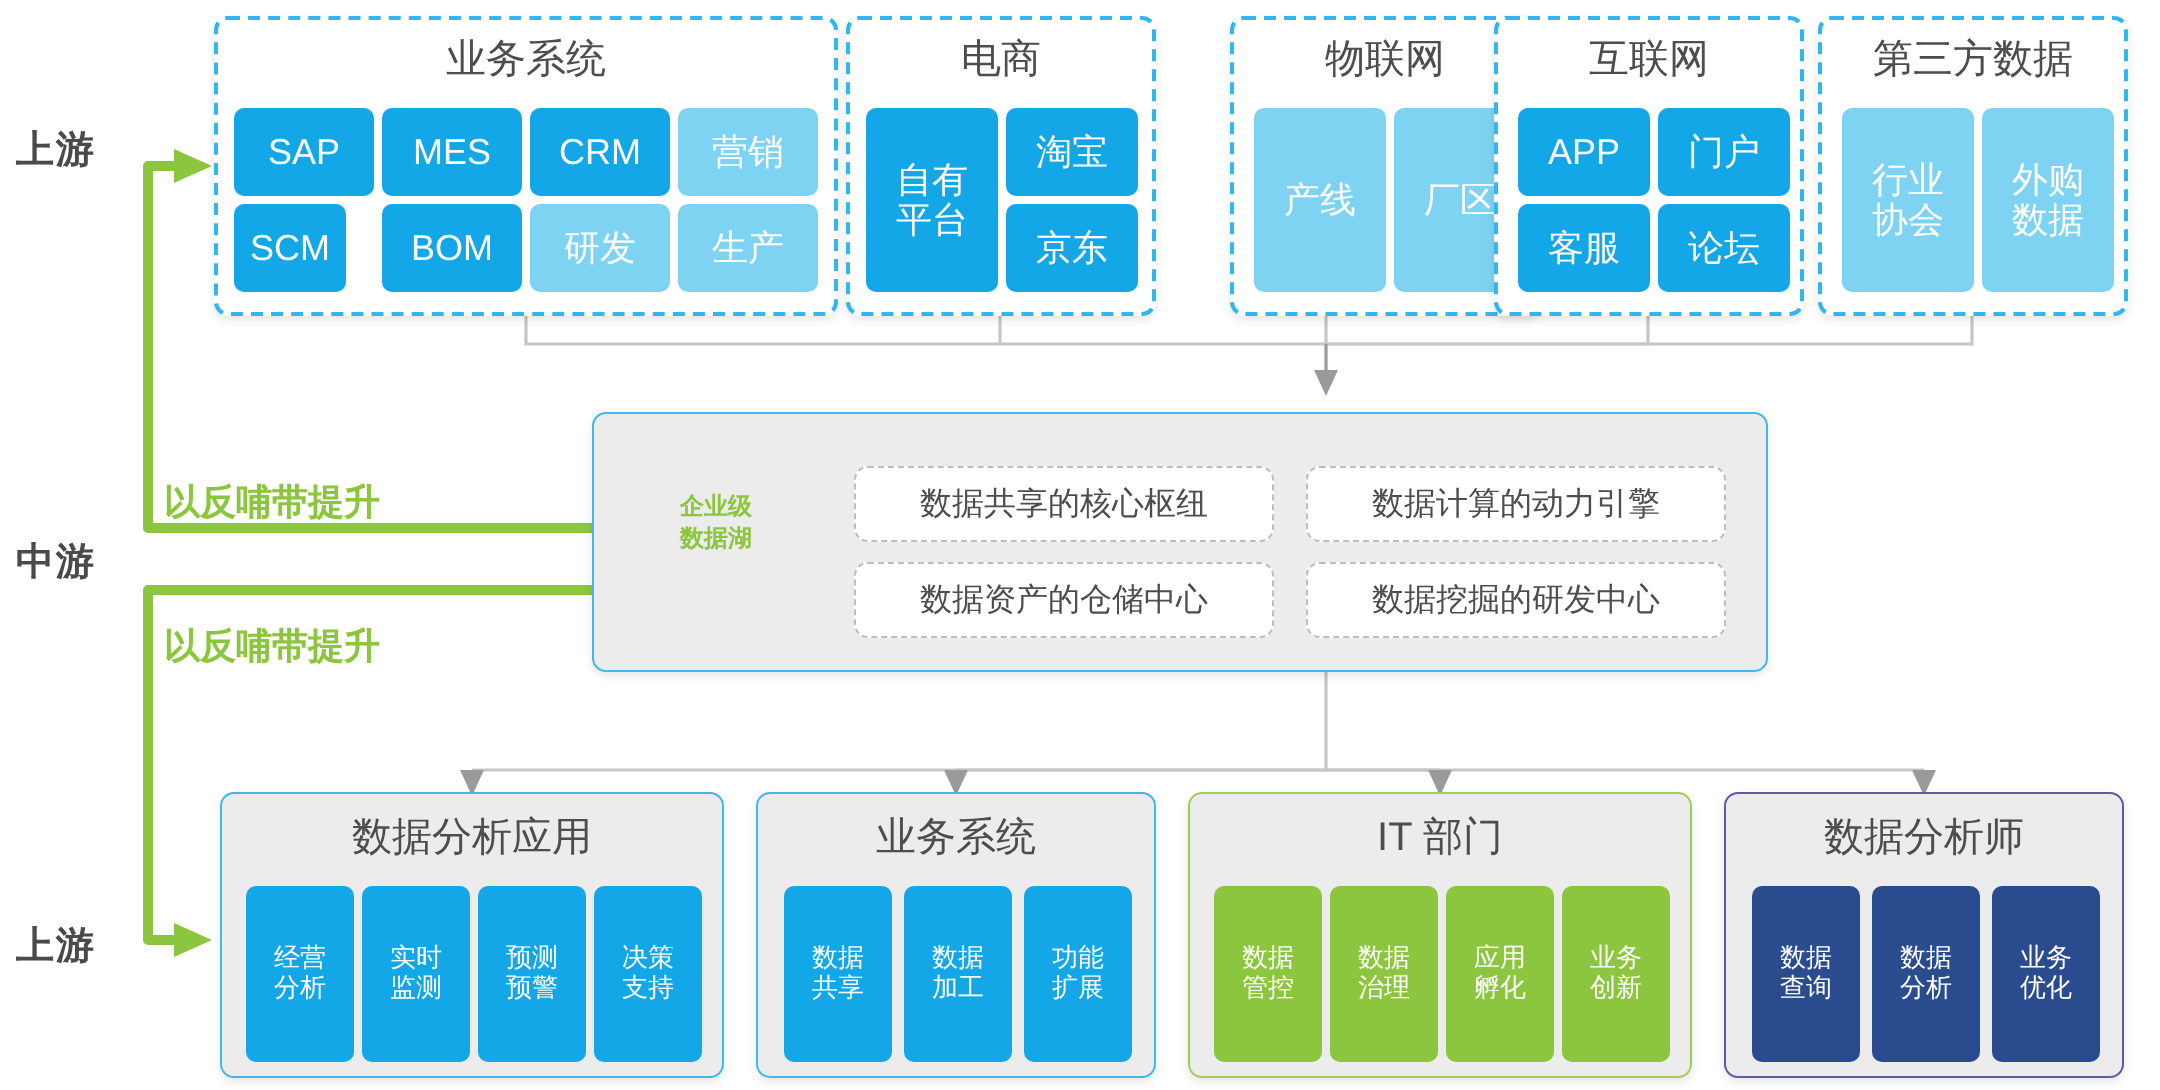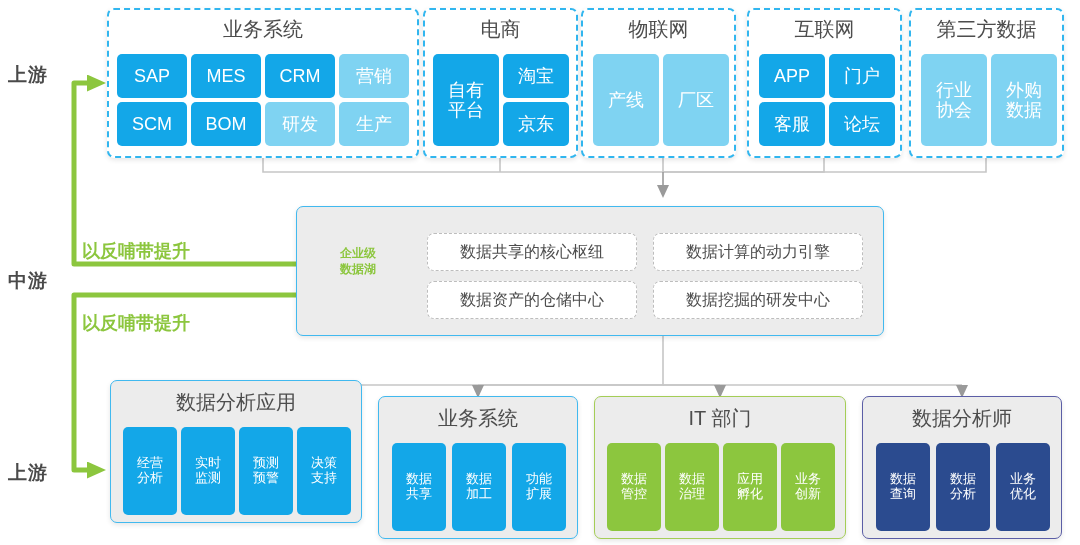--- a/index.html
+++ b/index.html
@@ -93,35 +93,35 @@
   <div class="flow-text" style="left:82px;top:311px;">以反哺带提升</div>
 
   <div id="sources-layer">
       <div class="src-panel" style="left: 107px; top: 8px; width: 312px; height: 150px;">
         <div class="src-title">业务系统</div>
         <div class="tile-area">
           <div class="tile t-blue t-md" style="left: 0px; top: 0px; width: 70px; height: 44px;">SAP</div>
           <div class="tile t-blue t-md" style="left: 74px; top: 0px; width: 70px; height: 44px;">MES</div>
           <div class="tile t-blue t-md" style="left: 148px; top: 0px; width: 70px; height: 44px;">CRM</div>
           <div class="tile t-lightblue t-md" style="left: 222px; top: 0px; width: 70px; height: 44px;">营销</div>
-          <div class="tile t-blue t-md" style="left: 0px; top: 48px; width: 70px; height: 44px;">SCM</div>
+          <div class="tile t-blue t-md" style="left: 0px; top: 48px; width: 56px; height: 44px;">SCM</div>
           <div class="tile t-blue t-md" style="left: 74px; top: 48px; width: 70px; height: 44px;">BOM</div>
           <div class="tile t-lightblue t-md" style="left: 148px; top: 48px; width: 70px; height: 44px;">研发</div>
           <div class="tile t-lightblue t-md" style="left: 222px; top: 48px; width: 70px; height: 44px;">生产</div>
         </div>
       </div>
       <div class="src-panel" style="left: 423px; top: 8px; width: 155px; height: 150px;">
         <div class="src-title">电商</div>
         <div class="tile-area">
           <div class="tile t-blue t-md" style="left: 0px; top: 0px; width: 66px; height: 92px;">自有<br>平台</div>
           <div class="tile t-blue t-md" style="left: 70px; top: 0px; width: 66px; height: 44px;">淘宝</div>
           <div class="tile t-blue t-md" style="left: 70px; top: 48px; width: 66px; height: 44px;">京东</div>
         </div>
       </div>
-      <div class="src-panel" style="left: 581px; top: 8px; width: 155px; height: 150px; text-decoration: underline;">
+      <div class="src-panel" style="left: 615px; top: 8px; width: 155px; height: 150px; text-decoration: underline;">
         <div class="src-title">物联网</div>
         <div class="tile-area">
           <div class="tile t-lightblue t-md" style="left: 2px; top: 0px; width: 66px; height: 92px;">产线</div>
           <div class="tile t-lightblue t-md" style="left: 72px; top: 0px; width: 66px; height: 92px;">厂区</div>
         </div>
       </div>
       <div class="src-panel" style="left: 747px; top: 8px; width: 155px; height: 150px;">
         <div class="src-title">互联网</div>
         <div class="tile-area">
           <div class="tile t-blue t-md" style="left: 2px; top: 0px; width: 66px; height: 44px;">APP</div>
@@ -143,21 +143,21 @@
     <div id="lake-title">企业级<br>数据湖</div>
     <div id="lake-cards">
         <div class="lake-card" style="left: 130px; top: 26px; width: 210px; height: 38px;">数据共享的核心枢纽</div>
         <div class="lake-card" style="left: 356px; top: 26px; width: 210px; height: 38px;">数据计算的动力引擎</div>
         <div class="lake-card" style="left: 130px; top: 74px; width: 210px; height: 38px;">数据资产的仓储中心</div>
         <div class="lake-card" style="left: 356px; top: 74px; width: 210px; height: 38px;">数据挖掘的研发中心</div>
       </div>
   </div>
 
   <div id="consumers-layer">
-      <div class="dst-panel" style="left: 110px; top: 380px; width: 252px; height: 143px;">
+      <div class="dst-panel" style="left: 110px; top: 396px; width: 252px; height: 143px;">
         <div class="dst-title">数据分析应用</div>
         <div class="tile-area" style="inset: 46px auto 9px 12px; width: 228px;">
           <div class="tile t-blue t-sm" style="left: 0px; top: 0px; width: 54px; height: 88px;">经营<br>分析</div>
           <div class="tile t-blue t-sm" style="left: 58px; top: 0px; width: 54px; height: 88px;">实时<br>监测</div>
           <div class="tile t-blue t-sm" style="left: 116px; top: 0px; width: 54px; height: 88px;">预测<br>预警</div>
           <div class="tile t-blue t-sm" style="left: 174px; top: 0px; width: 54px; height: 88px;">决策<br>支持</div>
         </div>
       </div>
       <div class="dst-panel" style="left: 378px; top: 396px; width: 200px; height: 143px;">
         <div class="dst-title">业务系统</div>

